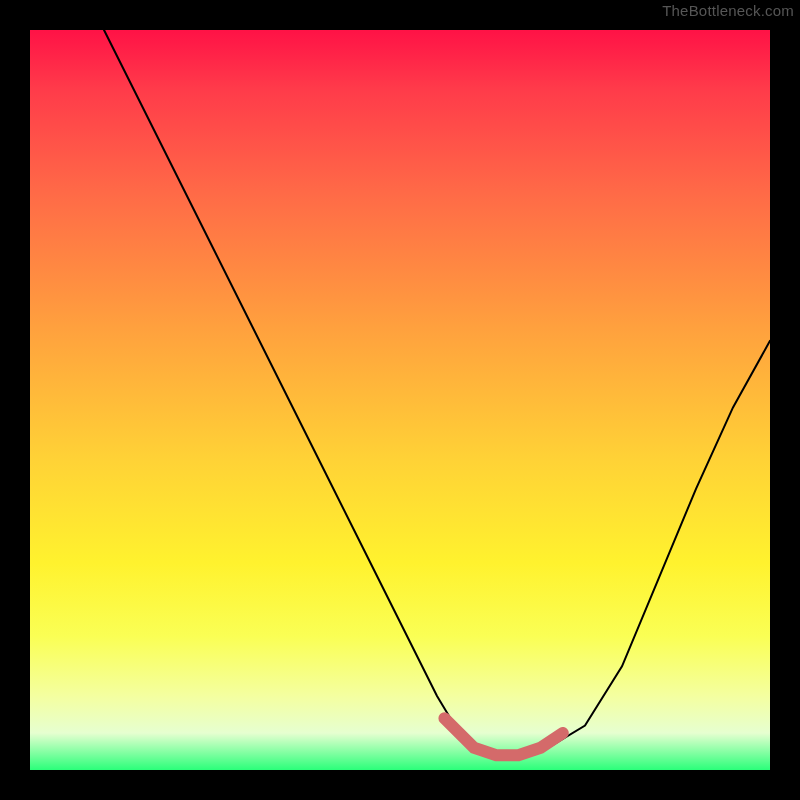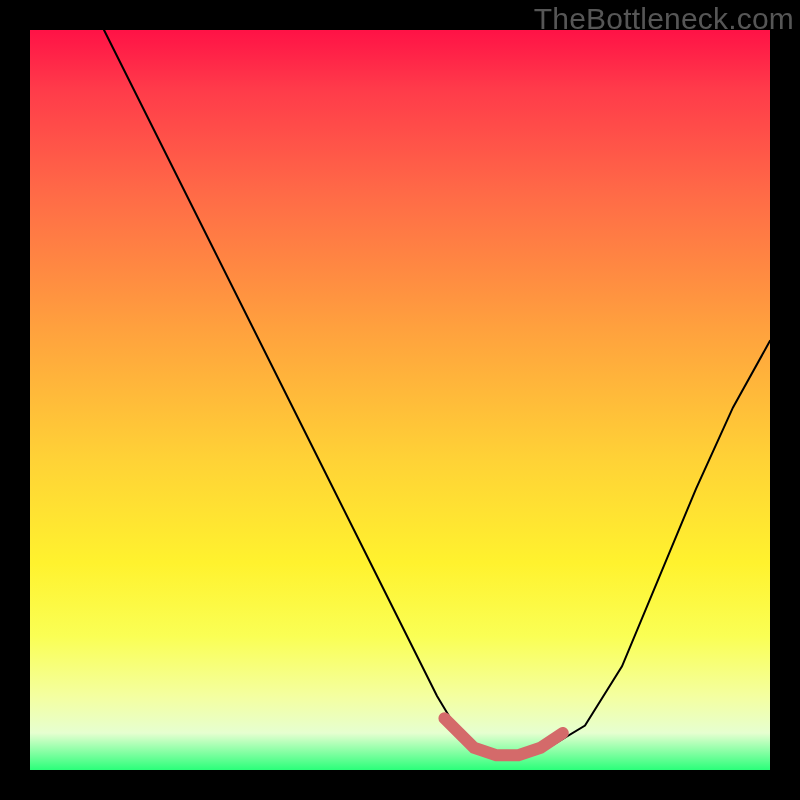--- a/index.html
+++ b/index.html
@@ -8,21 +8,21 @@
     position: relative;
     width: 800px;
     height: 800px;
     background: #000;
   }
   .watermark {
     position: absolute;
     top: 2px;
     right: 6px;
     font-family: Arial, Helvetica, sans-serif;
-    font-size: 30px;
+    font-size: 15px;
     color: #565656;
     font-weight: 400;
     letter-spacing: 0.2px;
   }
   .plot-area {
     position: absolute;
     left: 30px;
     top: 30px;
     width: 740px;
     height: 740px;

